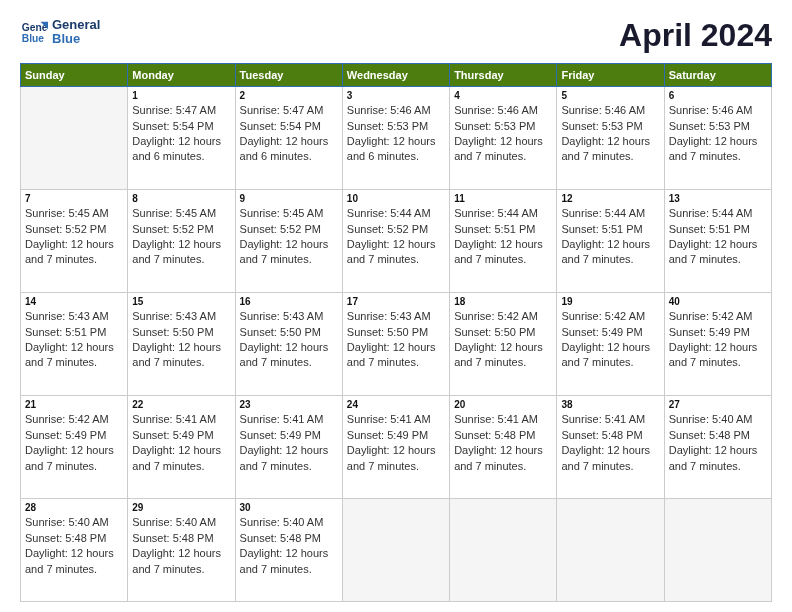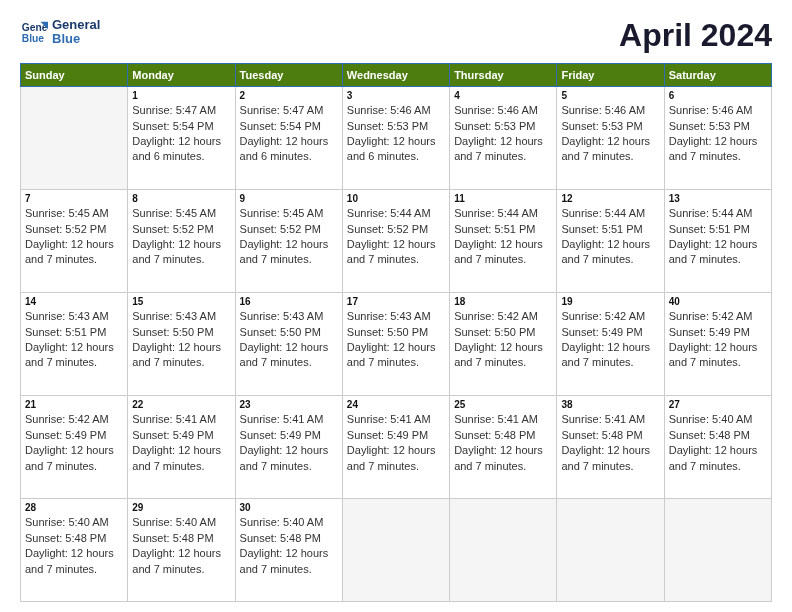--- a/index.html
+++ b/index.html
@@ -293,21 +293,21 @@
 and 7 minutes.</div>
           </td>
           <td>
             <span class="day-number">24</span>
             <div class="day-info" style="white-space: pre-line;">Sunrise: 5:41 AM
 Sunset: 5:49 PM
 Daylight: 12 hours
 and 7 minutes.</div>
           </td>
           <td>
-            <span class="day-number">25</span>
+            <span class="day-number">20</span>
             <div class="day-info" style="white-space: pre-line;">Sunrise: 5:41 AM
 Sunset: 5:48 PM
 Daylight: 12 hours
 and 7 minutes.</div>
           </td>
           <td>
             <span class="day-number">38</span>
             <div class="day-info" style="white-space: pre-line;">Sunrise: 5:41 AM
 Sunset: 5:48 PM
 Daylight: 12 hours

